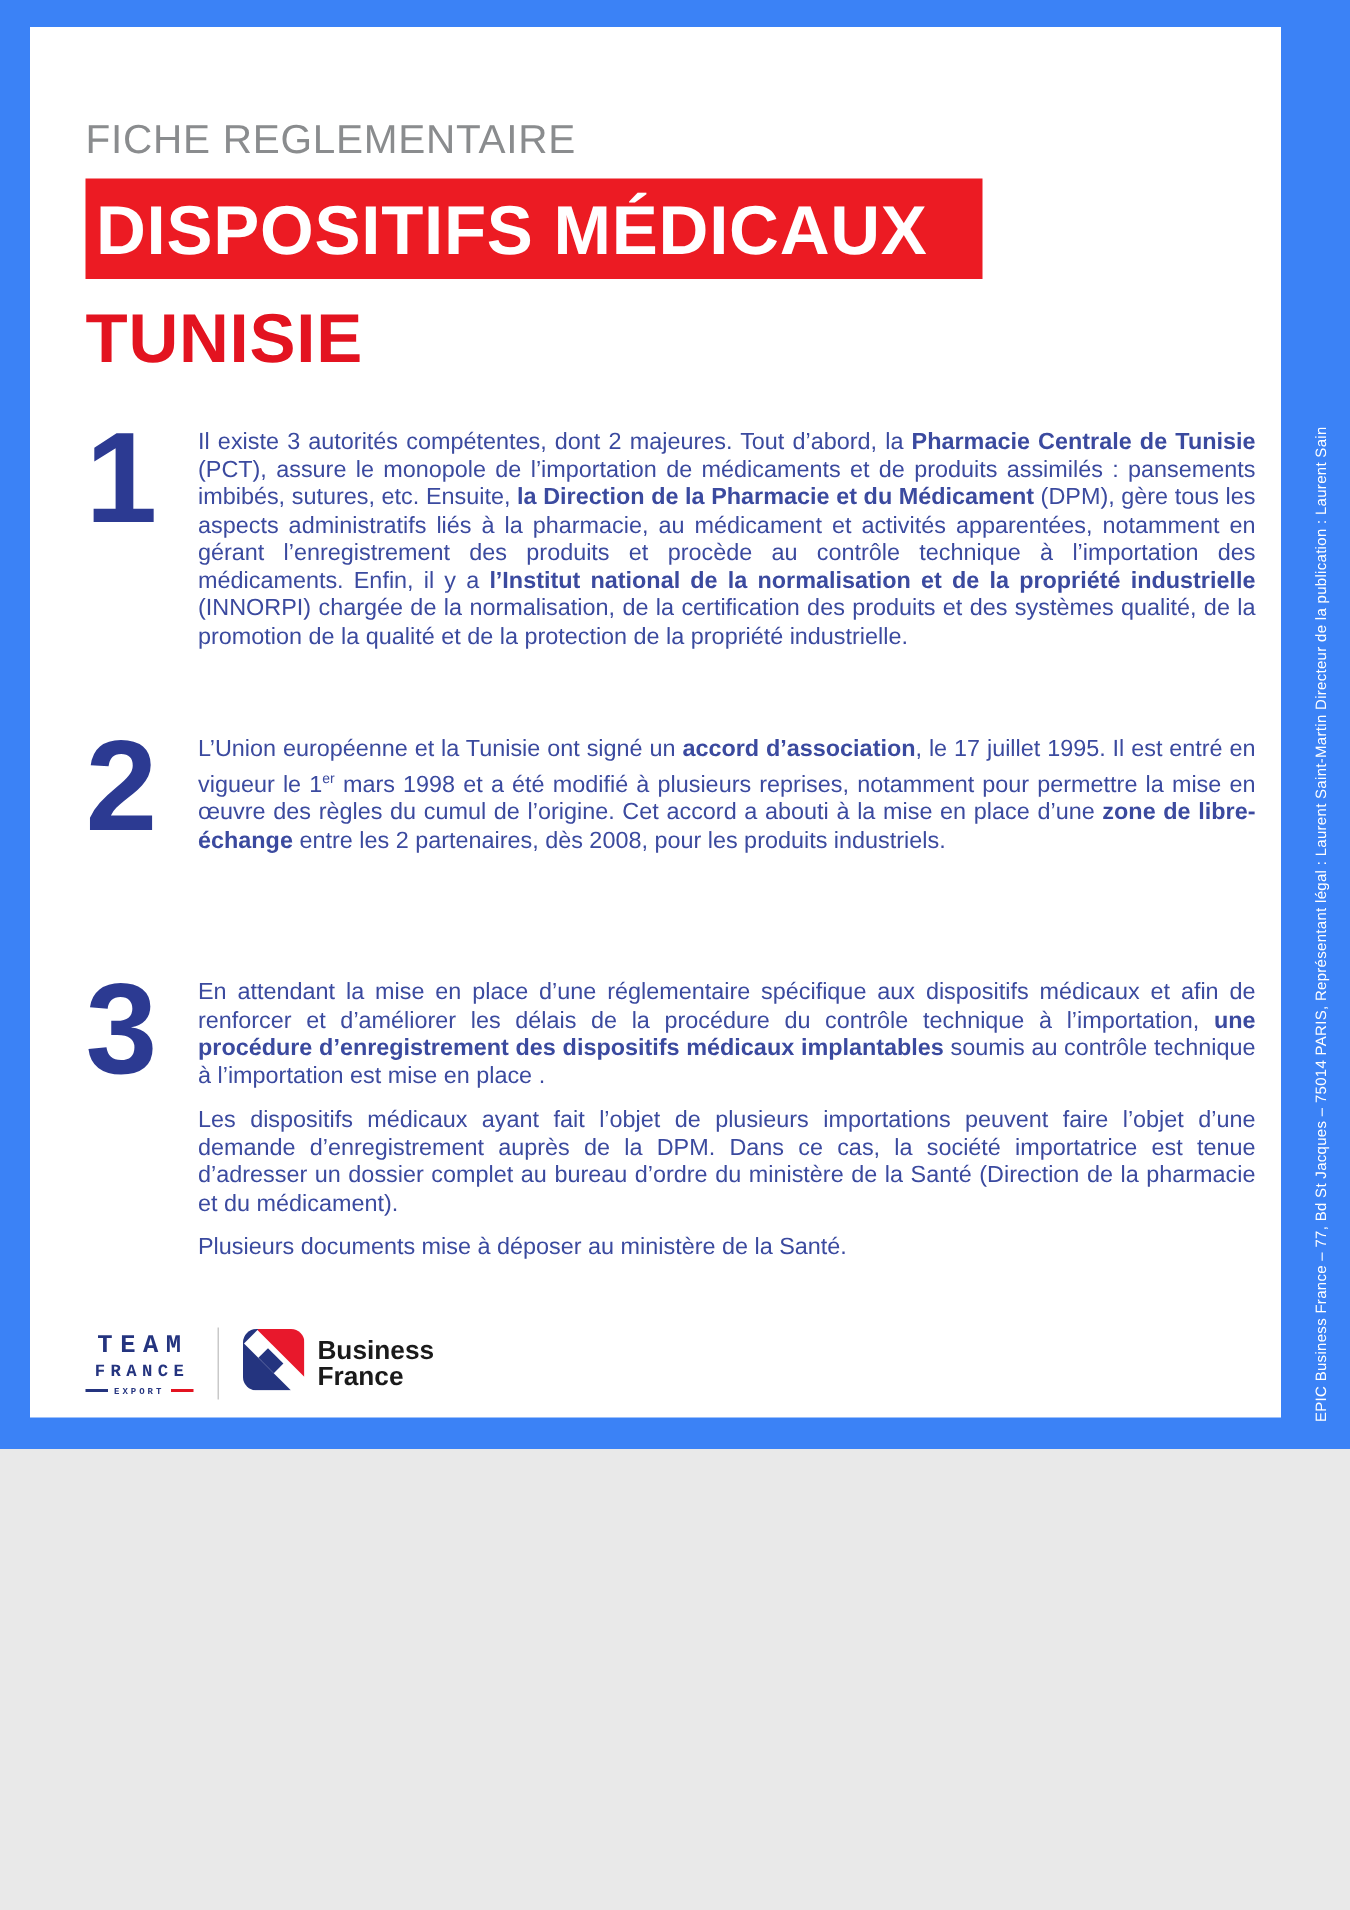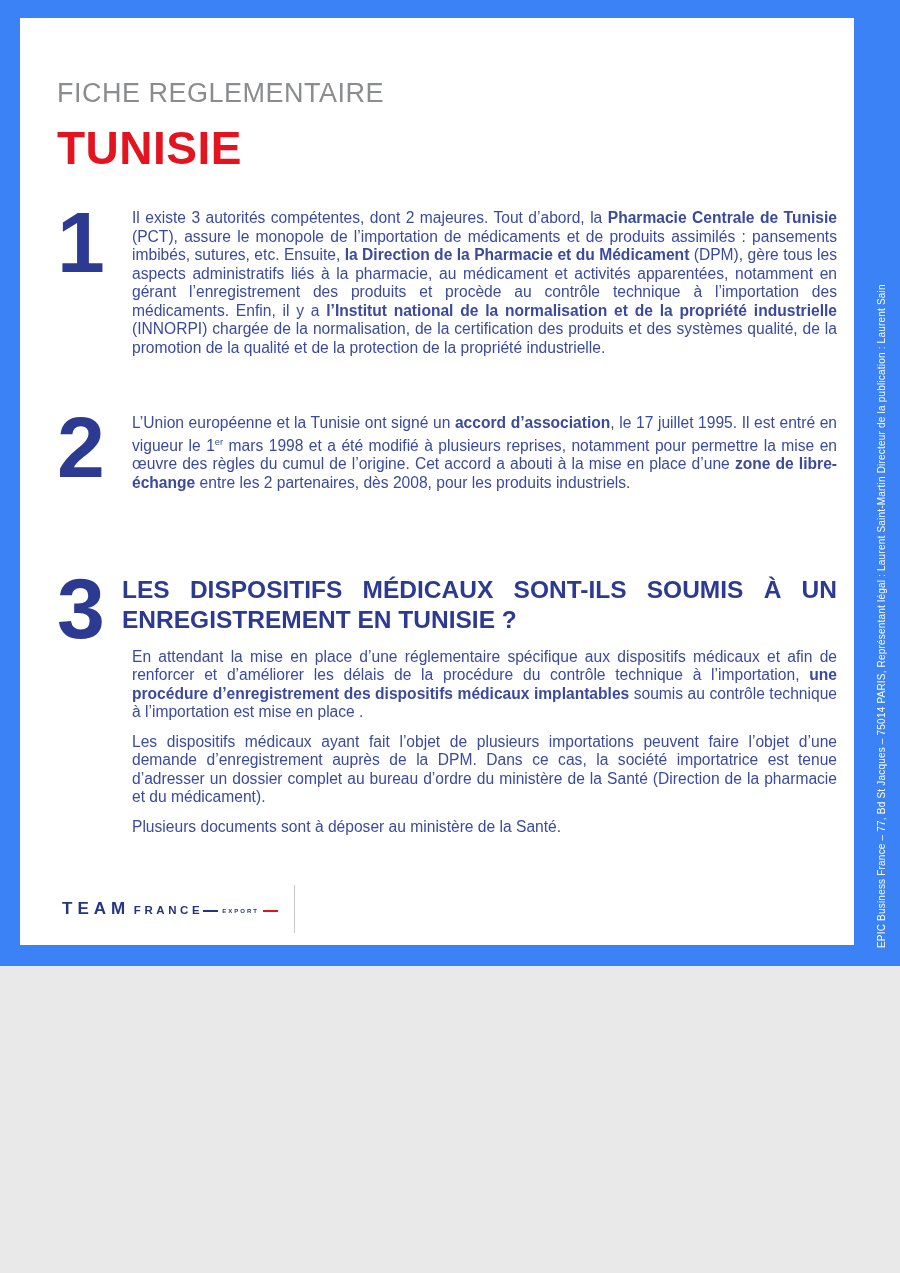--- a/index.html
+++ b/index.html
@@ -48,21 +48,21 @@
     text-align:justify;margin:0 0 11px 0;
   }
   .run-b{font-weight:bold;}
   .run-bi{font-weight:bold;}
   .run-sup{font-size:60%;vertical-align:super;}
 
   .footer{
     position:absolute;left:37px;bottom:12px;
     display:flex;align-items:center;gap:16px;
   }
-  .tfe{display:flex;flex-direction:row;align-items:center;color:#24347f;}
+  .tfe{display:flex;flex-direction:column;align-items:center;color:#24347f;font-family:Liberation Mono, monospace;}
   .tfe-team{font-size:17px;font-weight:bold;letter-spacing:5px;padding-left:5px;}
   .tfe-france{font-size:11.5px;font-weight:bold;letter-spacing:3.6px;padding-left:3.6px;margin-top:1px;}
   .tfe-export-row{display:flex;align-items:center;gap:4px;margin-top:3px;}
   .tfe-line{width:15px;height:2px;}
   .tfe-line.blue{background:#24347f;}
   .tfe-line.red{background:#e31320;}
   .tfe-export{font-size:6px;font-weight:bold;letter-spacing:2px;color:#24347f;}
   .footer-divider{width:1px;height:48px;background:#c9c9c9;}
   .bf{display:flex;align-items:center;gap:9px;}
   .bf-text{color:#1a1a1a;font-size:17.5px;font-weight:bold;line-height:.95;}
@@ -76,20 +76,23 @@
 </style>
 </head>
 <body>
 
 <div class="page">
   <div class="sheet">
     <div class="sheet-inner">
 
       <div class="doc-label">FICHE REGLEMENTAIRE</div>
 
+      <div class="title-banner">
+        <span>DISPOSITIFS MÉDICAUX</span>
+      </div>
 
       <div class="country-title">TUNISIE</div>
 
       <div class="sections" id="sections">
           <div class="section">
             <div class="section-number">1</div>
             <div>
               <div class="section-body">
                 <p><span>Il existe 3 autorités compétentes, dont 2 majeures. Tout d’abord, la </span><span class="run-bi">Pharmacie Centrale de Tunisie</span><span> (PCT), assure le monopole de l’importation de médicaments et de produits assimilés : pansements imbibés, sutures, etc. Ensuite, </span><span class="run-bi">la Direction de la Pharmacie et du Médicament</span><span> (DPM), gère tous les aspects administratifs liés à la pharmacie, au médicament et activités apparentées, notamment en gérant l’enregistrement des produits et procède au contrôle technique à l’importation des médicaments. Enfin, il y a </span><span class="run-bi">l’Institut national de la normalisation et de la propriété industrielle</span><span> (INNORPI) chargée de la normalisation, de la certification des produits et des systèmes qualité, de la promotion de la qualité et de la protection de la propriété industrielle.</span></p>
               </div>
@@ -99,40 +102,61 @@
             <div class="section-number">2</div>
             <div>
               <div class="section-body">
                 <p><span>L’Union européenne et la Tunisie ont signé un </span><span class="run-b">accord d’association</span><span>, le 17 juillet 1995. Il est entré en vigueur le 1</span><span class="run-sup">er</span><span> mars 1998 et a été modifié à plusieurs reprises, notamment pour permettre la mise en œuvre des règles du cumul de l’origine. Cet accord a abouti à la mise en place d’une </span><span class="run-b">zone de libre-échange</span><span> entre les 2 partenaires, dès 2008, pour les produits industriels.</span></p>
               </div>
             </div>
           </div>
           <div class="section">
             <div class="section-number">3</div>
             <div>
-              <div class="section-heading justify">LES DISPOSITIFS MÉDICAUX SONT-ILS SOUMIS À UN ENREGISTREMENT EN TUNISIE ?</div>
               <div class="section-body">
                 <p><span>En attendant la mise en place d’une réglementaire spécifique aux dispositifs médicaux et afin de renforcer et d’améliorer les délais de la procédure du contrôle technique à l’importation, </span><span class="run-b">une procédure d’enregistrement des dispositifs médicaux implantables</span><span> soumis au contrôle technique à l’importation est mise en place .</span></p>
                 <p><span>Les dispositifs médicaux ayant fait l’objet de plusieurs importations peuvent faire l’objet d’une demande d’enregistrement auprès de la DPM. Dans ce cas, la société importatrice est tenue d’adresser un dossier complet au bureau d’ordre du ministère de la Santé (Direction de la pharmacie et du médicament).</span></p>
-                <p><span>Plusieurs documents sont à déposer au ministère de la Santé.</span></p>
+                <p><span>Plusieurs documents mise à déposer au ministère de la Santé.</span></p>
               </div>
             </div>
           </div>
         </div>
 
       <div class="footer">
         <div class="tfe">
           <div class="tfe-team">TEAM</div>
           <div class="tfe-france">FRANCE</div>
           <div class="tfe-export-row">
             <span class="tfe-line blue"></span>
             <span class="tfe-export">EXPORT</span>
             <span class="tfe-line red"></span>
           </div>
         </div>
         <div class="footer-divider"></div>
+        <div class="bf">
+          <span>
+            <svg width="41" height="41" viewBox="0 0 64 64">
+              <defs>
+                  <clipPath id="bfclip">
+                    <rect x="0" y="0" width="64" height="64" rx="14"></rect>
+                  </clipPath>
+                </defs>
+              <g clip-path="url(#bfclip)">
+                <rect x="0" y="0" width="64" height="64" fill="#ffffff"></rect>
+                <polygon points="14,0 64,0 64,50" fill="#e8182c"></polygon>
+                <polygon points="0,14 50,64 0,64" fill="#24347f"></polygon>
+                <polygon points="0,0 16,0 0,16" fill="#24347f"></polygon>
+                <polygon points="26,20 42,36 32,46 16,30" fill="#24347f"></polygon>
+              </g>
+            </svg>
+          </span>
+          <div class="bf-text">
+            <div>Business</div>
+            <div>France</div>
+          </div>
+        </div>
       </div>
 
     </div>
   </div>
 
   <div class="spine-text">EPIC Business France – 77, Bd St Jacques – 75014 PARIS, Représentant légal : Laurent Saint-Martin Directeur de la publication : Laurent Saint-Martin ; Responsable de la rédaction : Didier Boulogne Auteur : Business France -service réglementaire</div>
 </div>
 
 </body></html>

